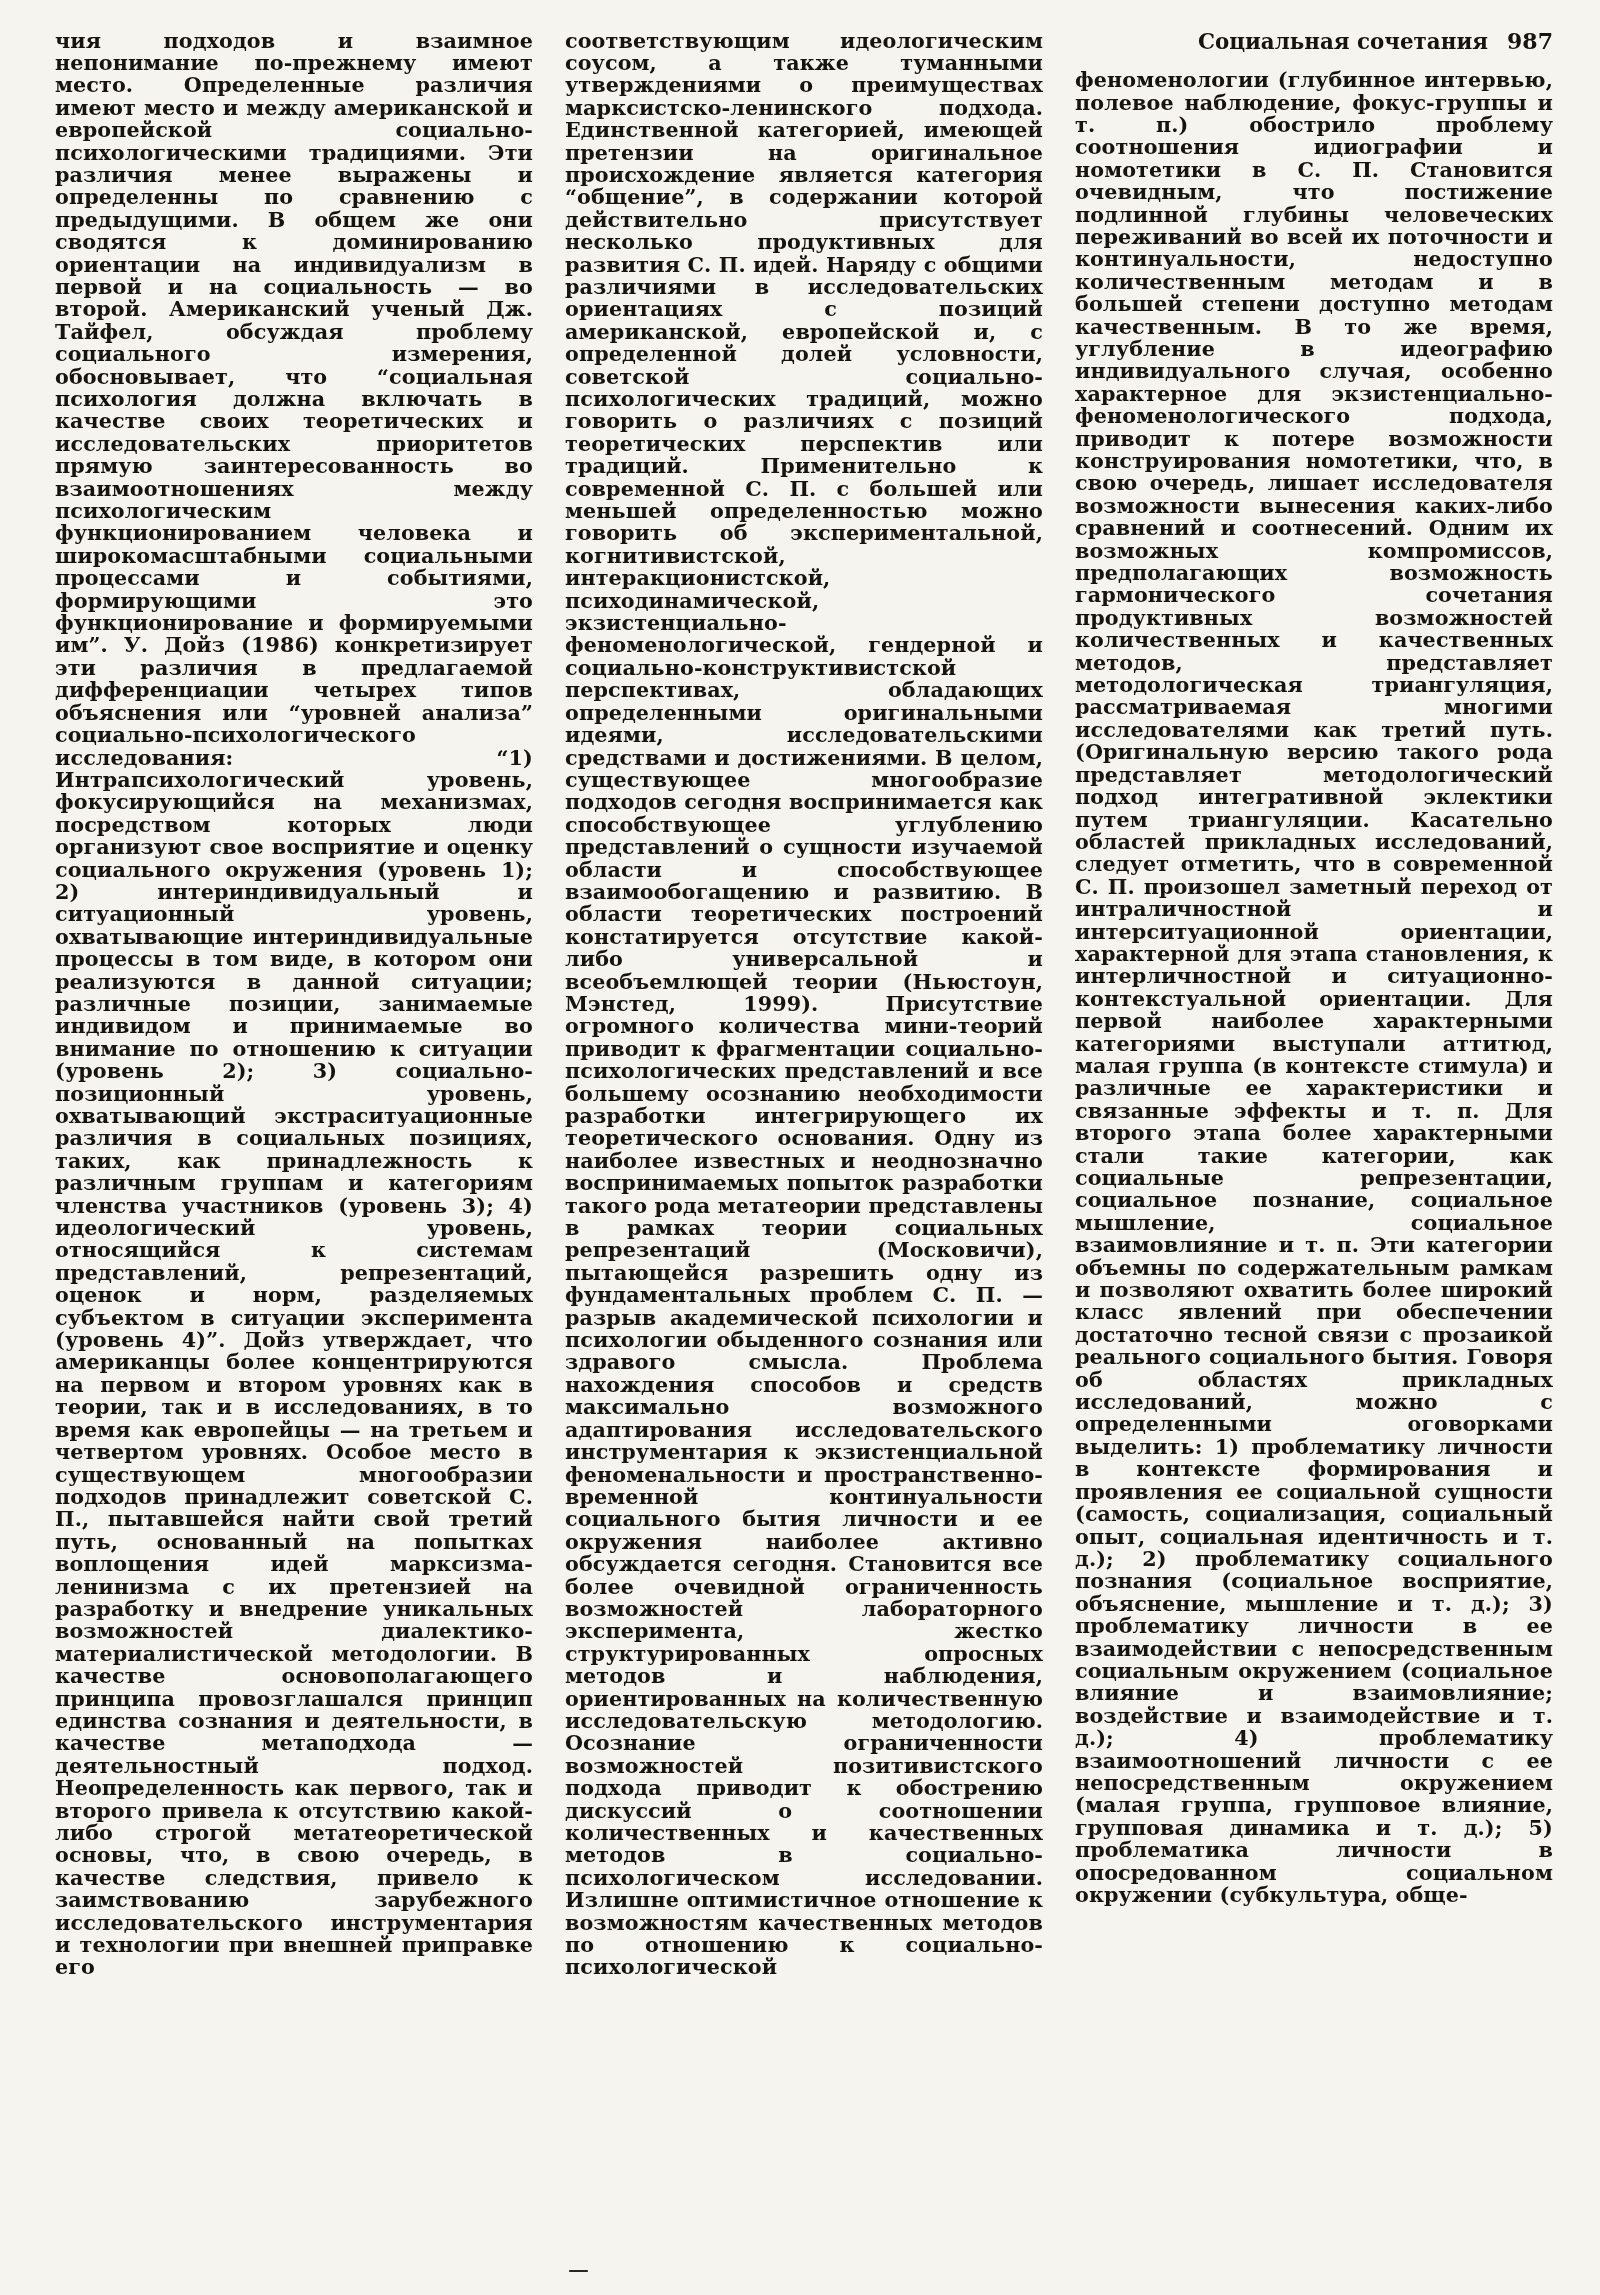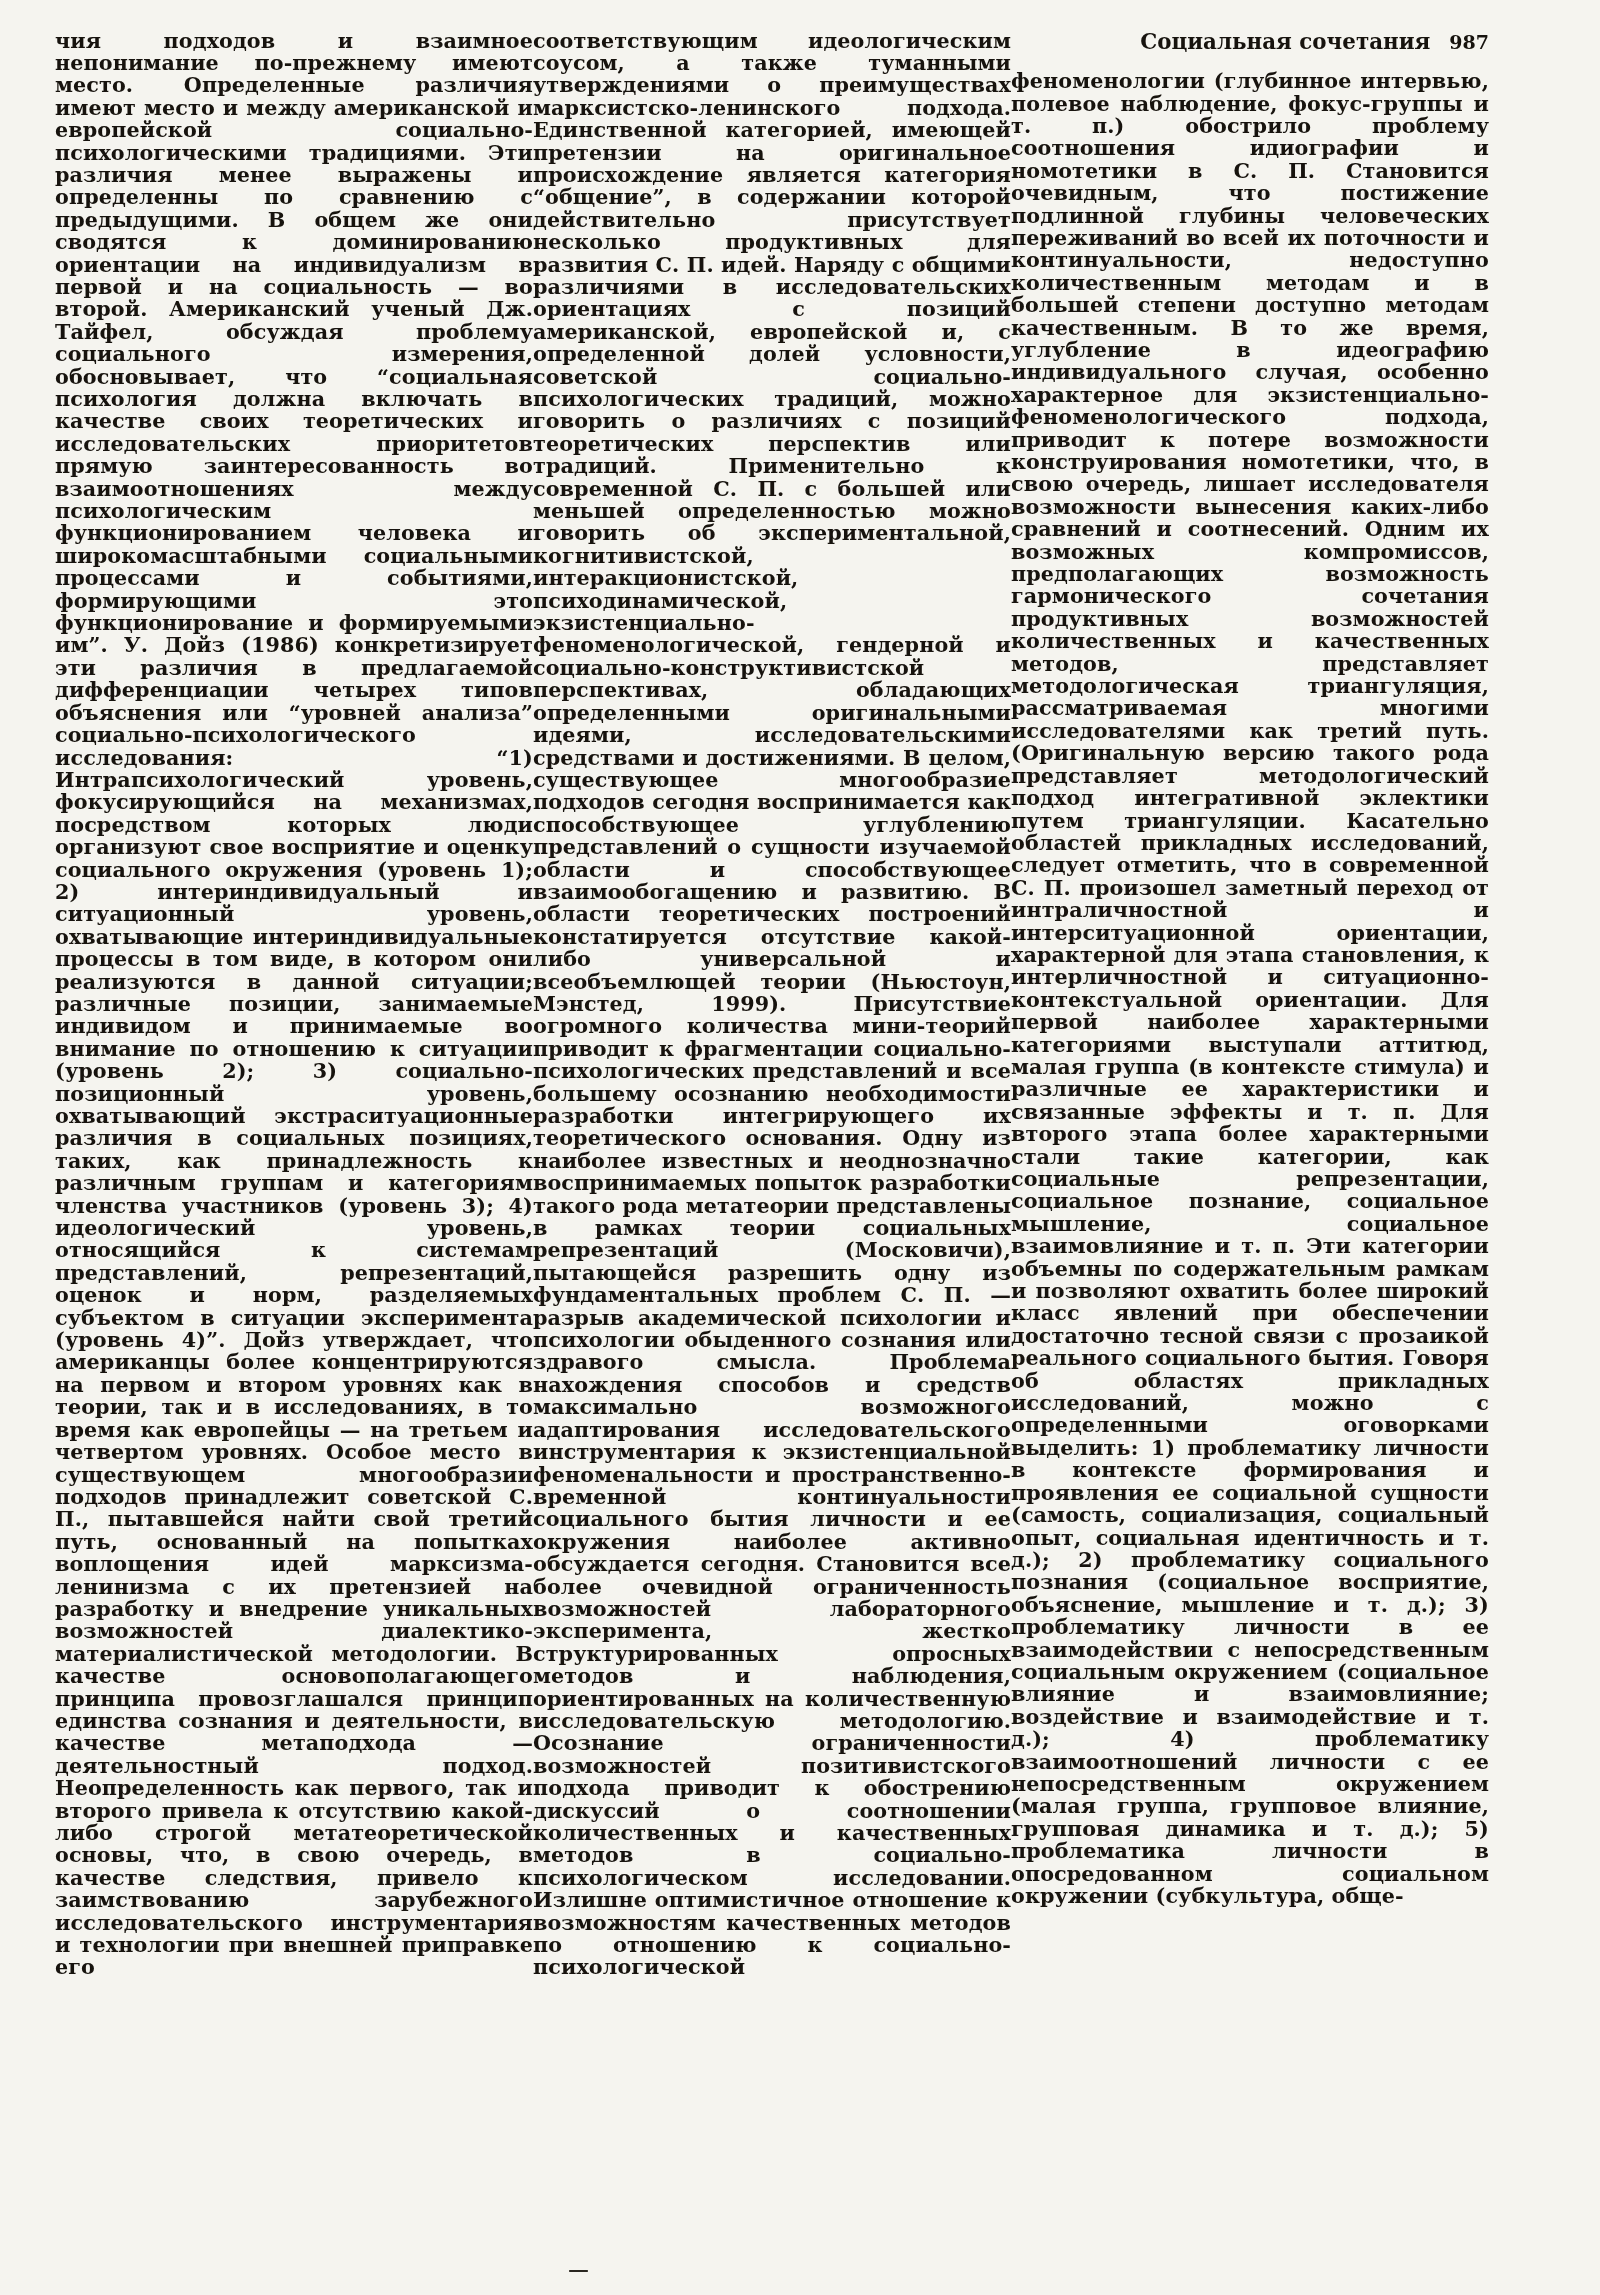--- a/index.html
+++ b/index.html
@@ -18,20 +18,21 @@
   }
 
   .page {
     position: absolute;
     inset: 0;
     padding: 29.5px 46px 19px 55px;
   }
 
   .columns {
     display: flex;
+    gap: 32px;
     align-items: flex-start;
   }
 
   .coltext {
     font-weight: bold;
     font-size: 20.7px;
     line-height: 22.4px;
     letter-spacing: 0.1px;
     text-align: justify;
     hyphens: auto;
@@ -60,21 +61,21 @@
     align-items: baseline;
     gap: 19px;
     font-weight: bold;
     font-size: 21.4px;
     line-height: 23.6px;
     margin-bottom: 16px;
     white-space: nowrap;
   }
 
   .page-header .pagenum {
-    font-size: 19px;
+    font-size: 22px;
   }
 
   .col3-text {
     height: 2205px;
     overflow: hidden;
   }
 
   .scan-artifact-dash {
     position: absolute;
     left: 569px;

